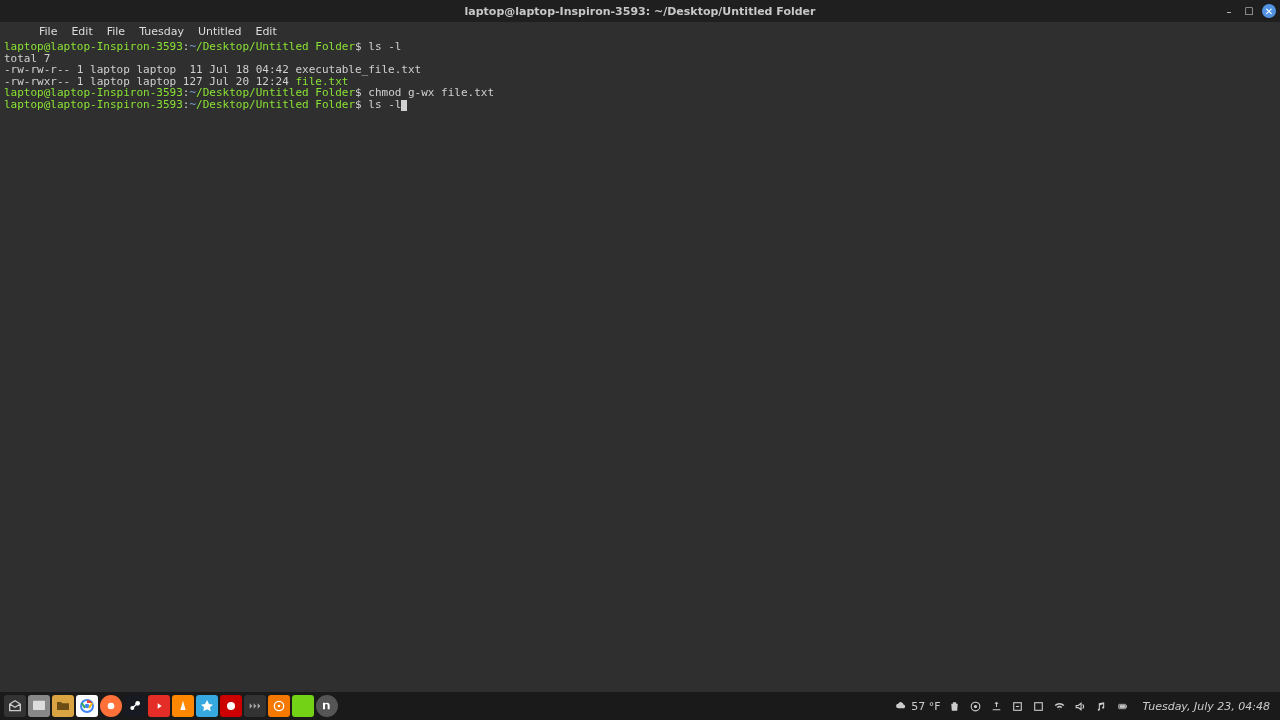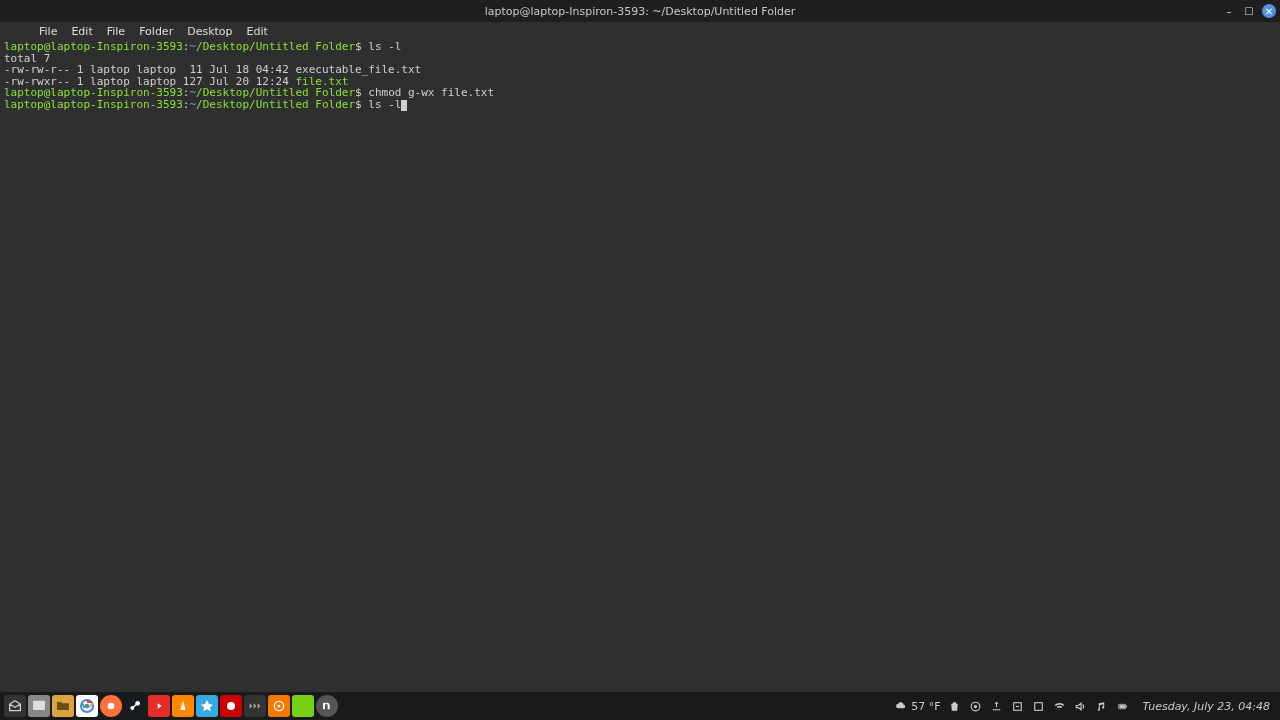--- a/index.html
+++ b/index.html
@@ -1,21 +1,21 @@
 <!DOCTYPE html>
 <html><head>
 <meta charset="utf-8">
 <style>
   * { margin: 0; padding: 0; box-sizing: border-box; }
   html, body { width: 1280px; height: 720px; overflow: hidden; font-family: "DejaVu Sans", sans-serif; background: #2b2b2b; }
   
   .window { width: 1280px; height: 692px; background: #2f2f2f; display: flex; flex-direction: column; }
   
   .titlebar { height: 22px; background: #1f1f1f; display: flex; align-items: center; position: relative; color: #c8c8c8; font-size: 11px; }
-  .titlebar-title { position: absolute; left: 50%; transform: translateX(-50%); }
+  .titlebar-title { position: absolute; left: 50%; transform: translateX(-50%); font-weight: bold; }
   .titlebar-buttons { position: absolute; right: 4px; display: flex; gap: 6px; align-items: center; }
   .tb-btn { width: 14px; height: 14px; border-radius: 50%; display: flex; align-items: center; justify-content: center; font-size: 10px; color: #ddd; cursor: pointer; }
   .tb-min, .tb-max { background: transparent; }
   .tb-close { background: #5294e2; color: #fff; }
   
   .menubar { height: 18px; background: #2f2f2f; display: flex; align-items: center; padding: 0 4px; font-size: 11px; color: #ddd; margin-left: 28px; }
   .menu-item { padding: 0 7px; cursor: pointer; }
   
   .terminal { flex: 1; background: #2f2f2f; padding: 1px 4px; font-family: "DejaVu Sans Mono", monospace; font-size: 11px; line-height: 11.5px; color: #d0d0d0; white-space: pre; }
   .p-user { color: #8ae234; }
@@ -44,22 +44,22 @@
       <div class="tb-btn tb-min">–</div>
       <div class="tb-btn tb-max">☐</div>
       <div class="tb-btn tb-close">✕</div>
     </div>
   </div>
 
   <div class="menubar">
     <span class="menu-item">File</span>
     <span class="menu-item">Edit</span>
     <span class="menu-item">File</span>
-    <span class="menu-item">Folder</span>
-    <span class="menu-item">Desktop</span>
+    <span class="menu-item">Tuesday</span>
+    <span class="menu-item">Untitled</span>
     <span class="menu-item">Edit</span>
   </div>
 
   <div class="terminal"><span class="p-user">laptop@laptop-Inspiron-3593</span><span>:</span><span class="p-path">~</span><span class="p-user">/Desktop/Untitled Folder</span><span>$</span> <span>ls -l</span>
 <span>total 7</span>
 <span>-rw-rw-r-- 1 laptop laptop  11 Jul 18 04:42 executable_file.txt</span>
 <span>-rw-rwxr-- 1 laptop laptop 127 Jul 20 12:24 </span><span class="p-file">file.txt</span>
 <span class="p-user">laptop@laptop-Inspiron-3593</span><span>:</span><span class="p-path">~</span><span class="p-user">/Desktop/Untitled Folder</span><span>$</span> <span>chmod g-wx file.txt</span>
 <span class="p-user">laptop@laptop-Inspiron-3593</span><span>:</span><span class="p-path">~</span><span class="p-user">/Desktop/Untitled Folder</span><span>$</span> <span>ls -l</span><span class="cursor"></span></div>
 </div>

